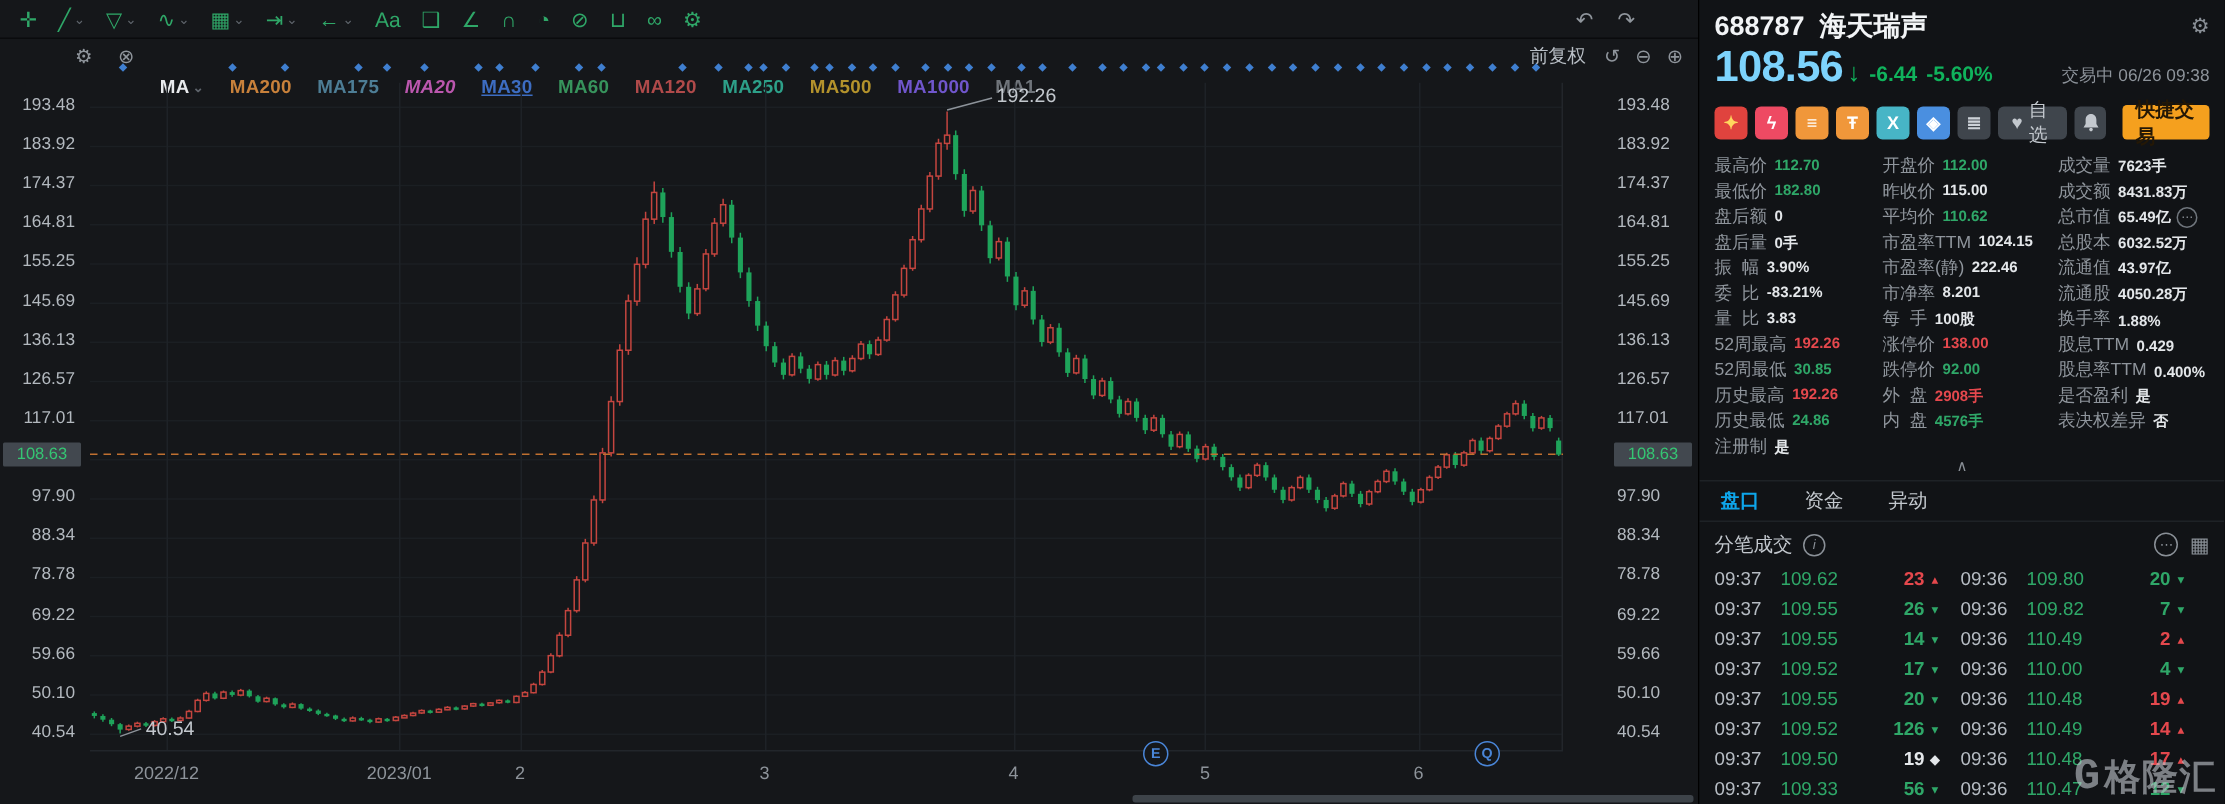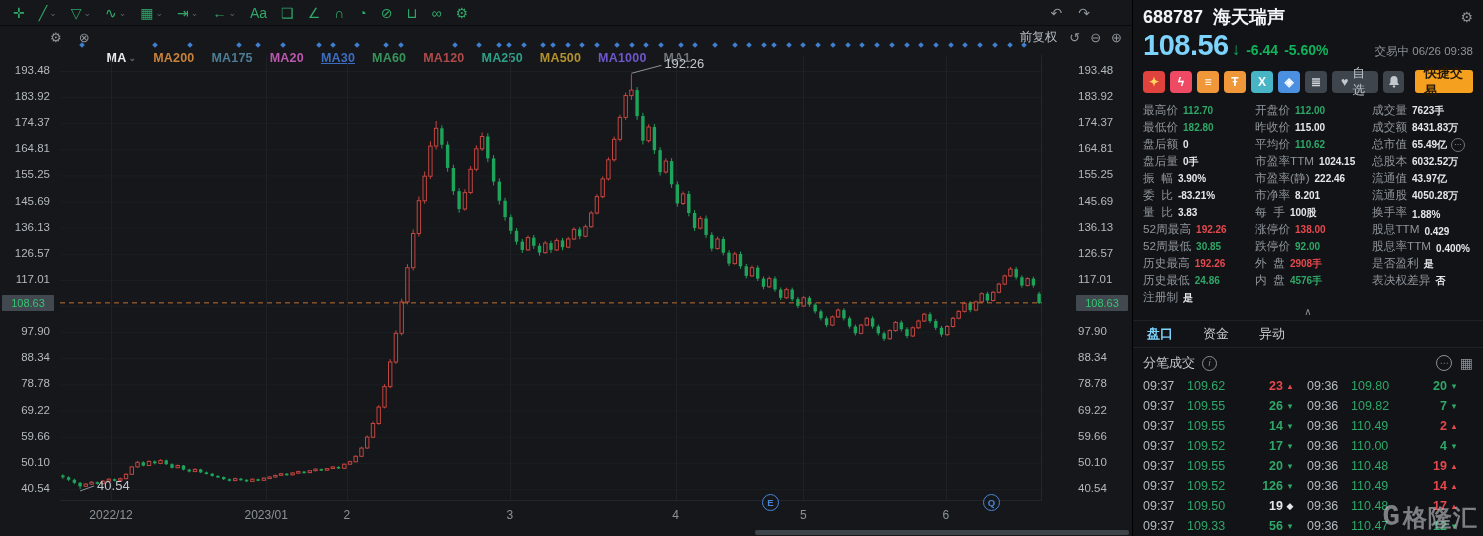--- a/index.html
+++ b/index.html
@@ -51,21 +51,21 @@
   .scell.c0{width:112px;}
   .scell.c1{width:117px;}
   .scell.c2{flex:1;align-items:flex-end;}
   .sl{color:#8f959c;font-size:11.7px;white-space:pre;}
   .sv{font-size:10px;font-weight:bold;margin-left:5px;}
   .w{color:#e4e7ea;} .g{color:#2fa768;} .r{color:#e5484d;}
   .more-ico{display:inline-flex;width:12px;height:12px;border:1px solid #6f757c;border-radius:50%;color:#8f959c;font-size:8px;line-height:10px;align-items:center;justify-content:center;margin-left:4px;}
   .collapse{height:14px;text-align:center;color:#8a9097;font-size:10px;line-height:12px;}
   .tabs{display:flex;gap:30px;padding:0 14px;height:27px;align-items:center;border-top:1px solid #1e2226;border-bottom:1px solid #1e2226;}
   .tab{font-size:13px;color:#c3c8ce;}
-  .tab.active{color:#7dd3fc;font-weight:bold;}
+  .tab.active{color:#0ea5e9;font-weight:bold;}
   .tick-head{display:flex;align-items:center;padding:6px 10px 4px;color:#c3c8ce;font-size:13px;}
   .info-ico{width:13px;height:13px;border:1px solid #8a9097;border-radius:50%;color:#8a9097;font-size:9px;font-style:italic;display:flex;align-items:center;justify-content:center;margin-left:7px;}
   .th-right{margin-left:auto;display:flex;gap:8px;align-items:center;color:#8a9097;}
   .circ-ell{width:14px;height:14px;border:1px solid #8a9097;border-radius:50%;font-size:9px;display:flex;align-items:center;justify-content:center;letter-spacing:-1px;}
   .grid-ico{font-size:14px;}
   .ticks{padding:0 10px;}
   .trow{display:flex;height:20px;align-items:center;font-size:12.5px;}
   .tt{width:36px;color:#b6bcc3;}
   .tp{width:52px;margin-left:8px;}
   .tv{width:44px;text-align:right;font-weight:bold;}
@@ -142,21 +142,21 @@
         <span>↷</span>
       </div>
 
     <div class="ma-bar">
       <span class="ma-ico">⚙</span>
       <span class="ma-ico">⊗</span>
       <span id="maItems" style="display:flex;gap:17px;align-items:center">
           <span class="ma-item ma-first" style="color: rgb(232, 234, 237);">MA<i class="chev">⌄</i></span>
           <span class="ma-item" style="color: rgb(200, 129, 59);">MA200</span>
           <span class="ma-item" style="color: rgb(77, 125, 149);">MA175</span>
-          <span class="ma-item" style="color: rgb(187, 87, 174);">MA20</span>
+          <span class="ma-item" style="color: rgb(187, 87, 174); font-style: italic;">MA20</span>
           <span class="ma-item" style="color: rgb(61, 109, 194); text-decoration: underline;">MA30</span>
           <span class="ma-item" style="color: rgb(55, 147, 92);">MA60</span>
           <span class="ma-item" style="color: rgb(176, 74, 74);">MA120</span>
           <span class="ma-item" style="color: rgb(45, 160, 137);">MA250</span>
           <span class="ma-item" style="color: rgb(179, 146, 44);">MA500</span>
           <span class="ma-item" style="color: rgb(112, 86, 204);">MA1000</span>
           <span class="ma-item" style="color: rgb(111, 116, 122);">MA1</span>
         </span>
     </div>
     <div class="ma-right">

